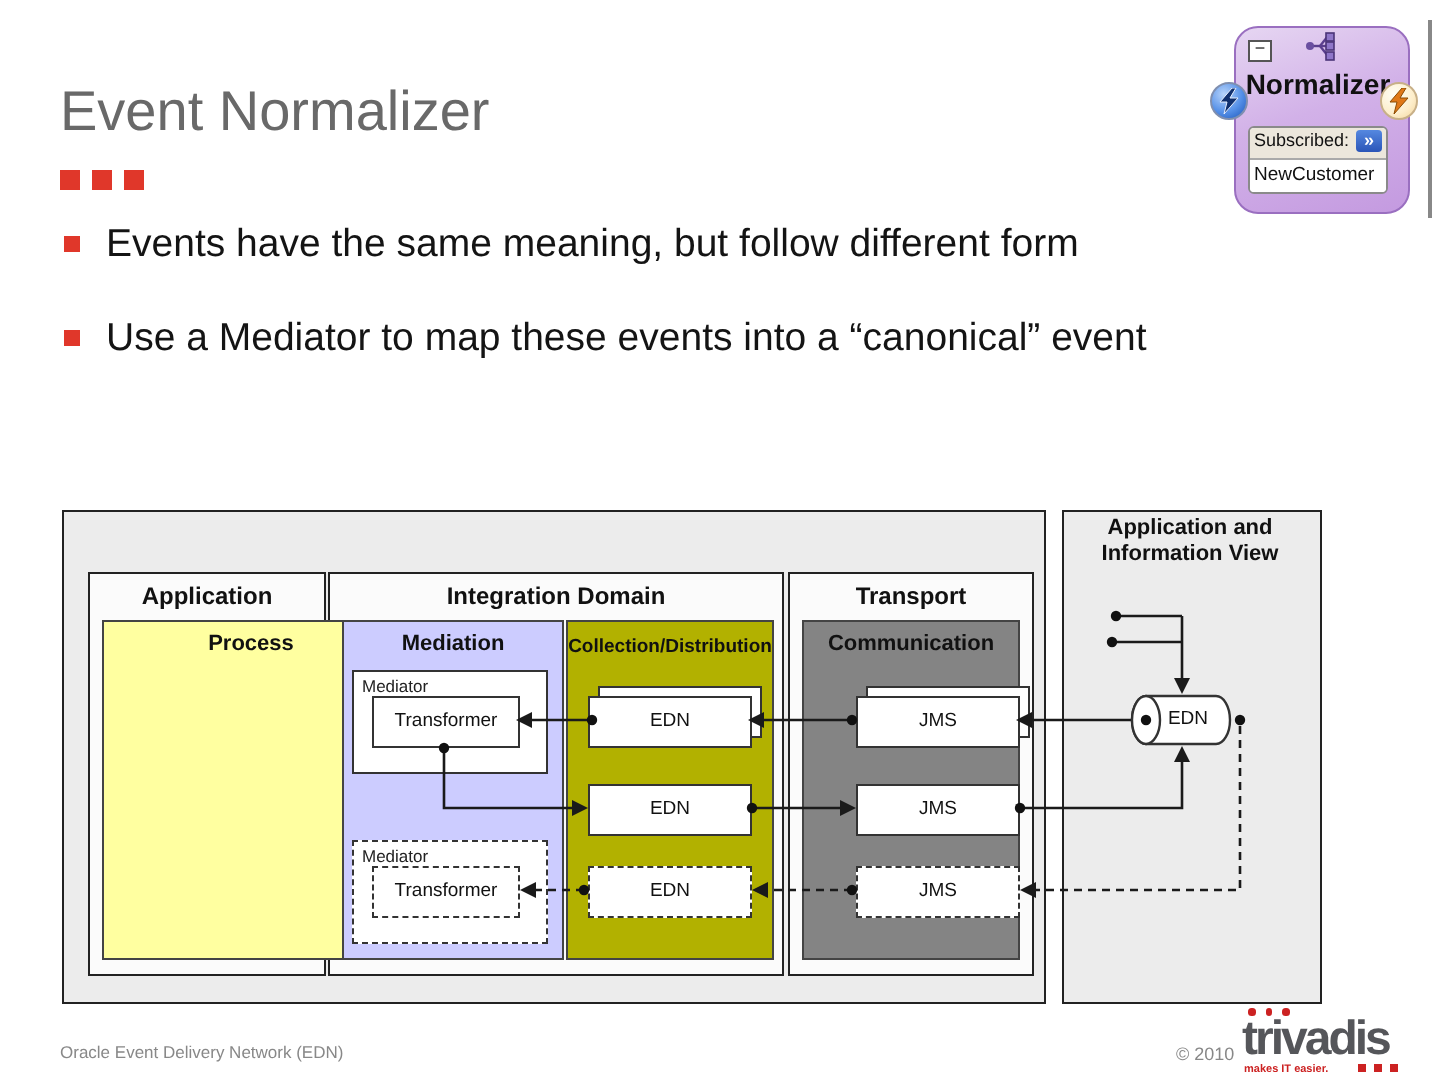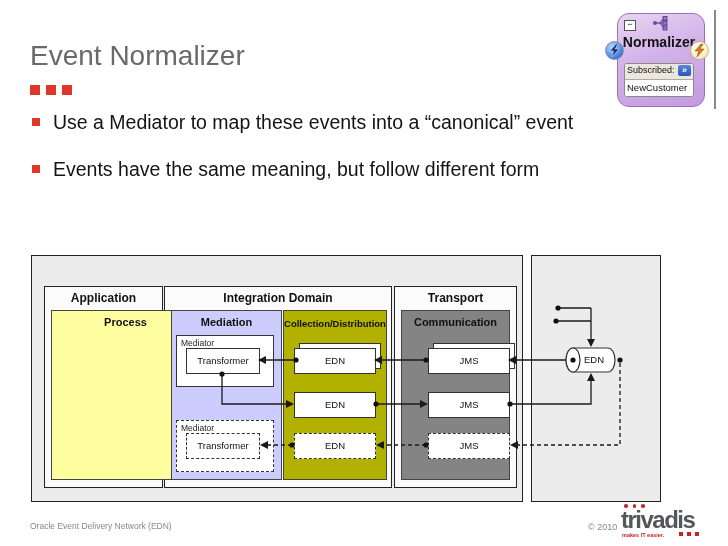--- a/index.html
+++ b/index.html
@@ -122,26 +122,27 @@
   <div class="abs subbox">
     <div class="subrow1">
       <span class="lbl">Subscribed:</span>
       <span class="subexp">»</span>
     </div>
     <div class="subrow2">NewCustomer</div>
   </div>
   <div class="abs vline"></div>
 
   <ul class="abs bullets">
+    <li><span class="sq"></span><span>Events have the same meaning, but follow different form</span></li>
     <li><span class="sq"></span><span>Use a Mediator to map these events into a “canonical” event</span></li>
-    <li><span class="sq"></span><span>Events have the same meaning, but follow different form</span></li>
   </ul>
 
   <div class="abs d-outer"></div>
   <div class="abs d-appview"></div>
+  <div class="abs d-appview-title">Application and Information View</div>
 
   <div class="abs d-white d-application">
     <div class="d-htitle">Application</div>
   </div>
   <div class="abs d-white d-integration">
     <div class="d-htitle">Integration Domain</div>
   </div>
   <div class="abs d-white d-transport">
     <div class="d-htitle">Transport</div>
   </div>

